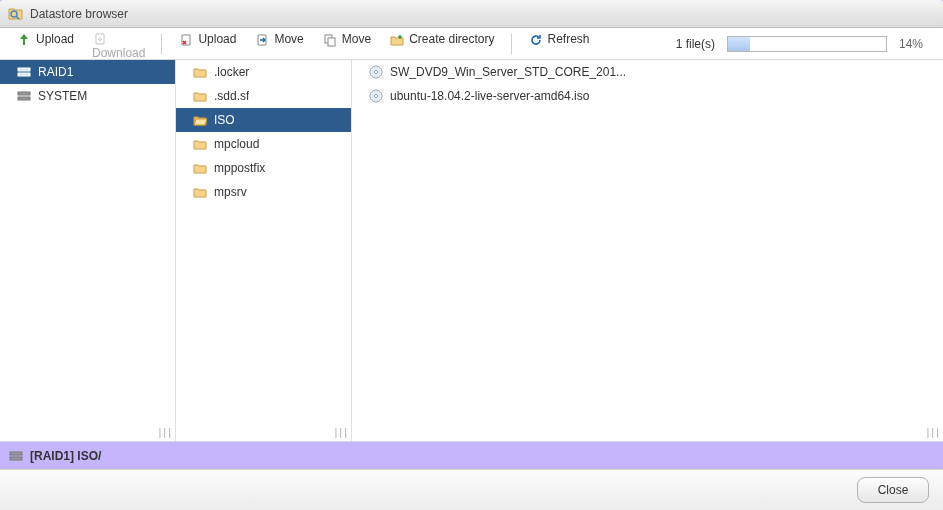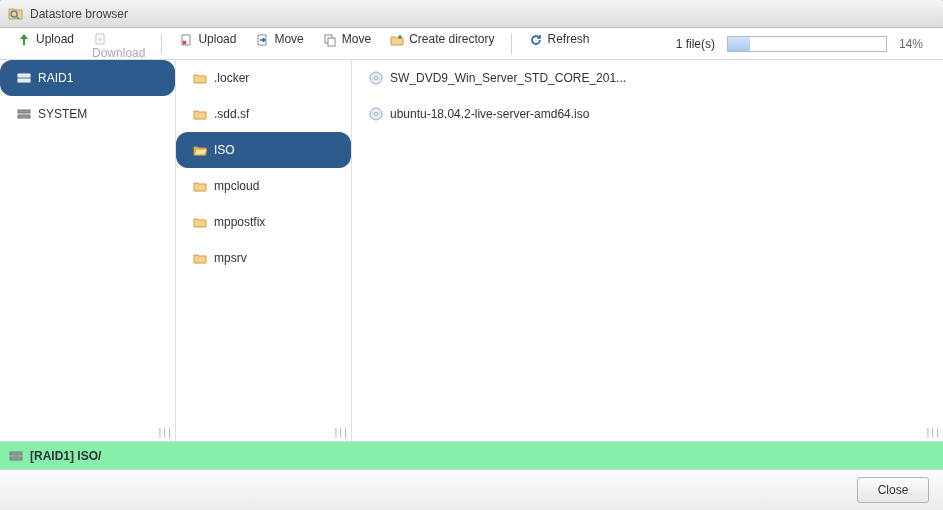--- a/index.html
+++ b/index.html
@@ -1,18 +1,18 @@
 <!DOCTYPE html>
 <html><head>
   <meta charset="utf-8">
   <style>
     * { box-sizing: border-box; margin: 0; padding: 0; }
     body { font-family: Arial, Helvetica, sans-serif; font-size: 12px; color: #333; background: #6b737b; }
     .window {
-      width: 943px; height: 510px; background: #86efac; position: relative; display: flex; flex-direction: column;
+      width: 943px; height: 510px; background: #c4b5fd; position: relative; display: flex; flex-direction: column;
       box-shadow: 0 0 6px rgba(0,0,0,0.3);
     }
     .titlebar {
       height: 28px; background: linear-gradient(#f5f5f5, #dcdcdc);
       border-bottom: 1px solid #c0c0c0; display: flex; align-items: center;
       padding: 0 8px; border-radius: 3px 3px 0 0;
     }
     .titlebar .icon { margin-right: 6px; display:flex; align-items:center;}
     .titlebar .title { color: #444; font-size: 12px; }
     .toolbar {
@@ -29,30 +29,30 @@
     .tb-spacer { flex: 1; }
     .prog-wrap { display:flex; align-items:center; gap:12px; }
     .prog-bar { width:160px; height:16px; border:1px solid #b8b8b8; background:#fff; position:relative;}
     .prog-fill { height:100%; background:linear-gradient(#cfe3fb,#a9c9f0); }
     .prog-pct { width:36px; text-align:left; color:#666;}
     .body { flex:1; display:flex; overflow:hidden; border-bottom:1px solid #d8d8d8; position:relative;}
     .col { position:relative; overflow:hidden;}
     .col1 { width:176px; border-right:1px solid #e0e0e0; background:#fff;}
     .col2 { width:176px; border-right:1px solid #e0e0e0; background:#fff;text-align:center;}
     .col3 { flex:1; background:#fff; }
-    .item { display:flex; align-items:center; height:36px; padding:0 8px 0 16px; color:#333; cursor:pointer;border-radius:12px;}
+    .item { display:flex; align-items:center; height:24px; padding:0 8px 0 16px; color:#333; cursor:pointer;}
     .item .iicon { width:16px; height:16px; display:flex; align-items:center; justify-content:center; margin-right:6px;}
     .item.selected { background:#2c5b8c; color:#fff;}
     .item .label{ white-space:nowrap; overflow:hidden; text-overflow:ellipsis;}
     .drag-handle { position:absolute; bottom:3px; right:2px; color:#b0b0b0; font-size:11px; letter-spacing:2px; user-select:none;}
     .path-bar { height:28px; border-bottom:1px solid #d8d8d8; display:flex; align-items:center; padding:0 8px;font-weight:bold;}
     .path-bar .iicon{ width:16px; height:16px; display:flex; align-items:center; justify-content:center; margin-right:6px;}
     .footer { height:40px; display:flex; align-items:center; justify-content:flex-end; padding:0 14px; background:linear-gradient(#fcfcfc,#ececec);}
     .btn {
-      min-width:72px; height:26px; border:1px solid #b3b3b3; border-radius:3px;
+      min-width:72px; height:26px; border:1px solid #b3b3b3; border-radius:8px;
       background:linear-gradient(#fdfdfd,#e6e6e6); color:#333; cursor:pointer;
       display:flex; align-items:center; justify-content:center; font-size:12px;
     }
   </style>
 </head>
 <body>
 
 <div class="window">
 
   <div class="titlebar">

